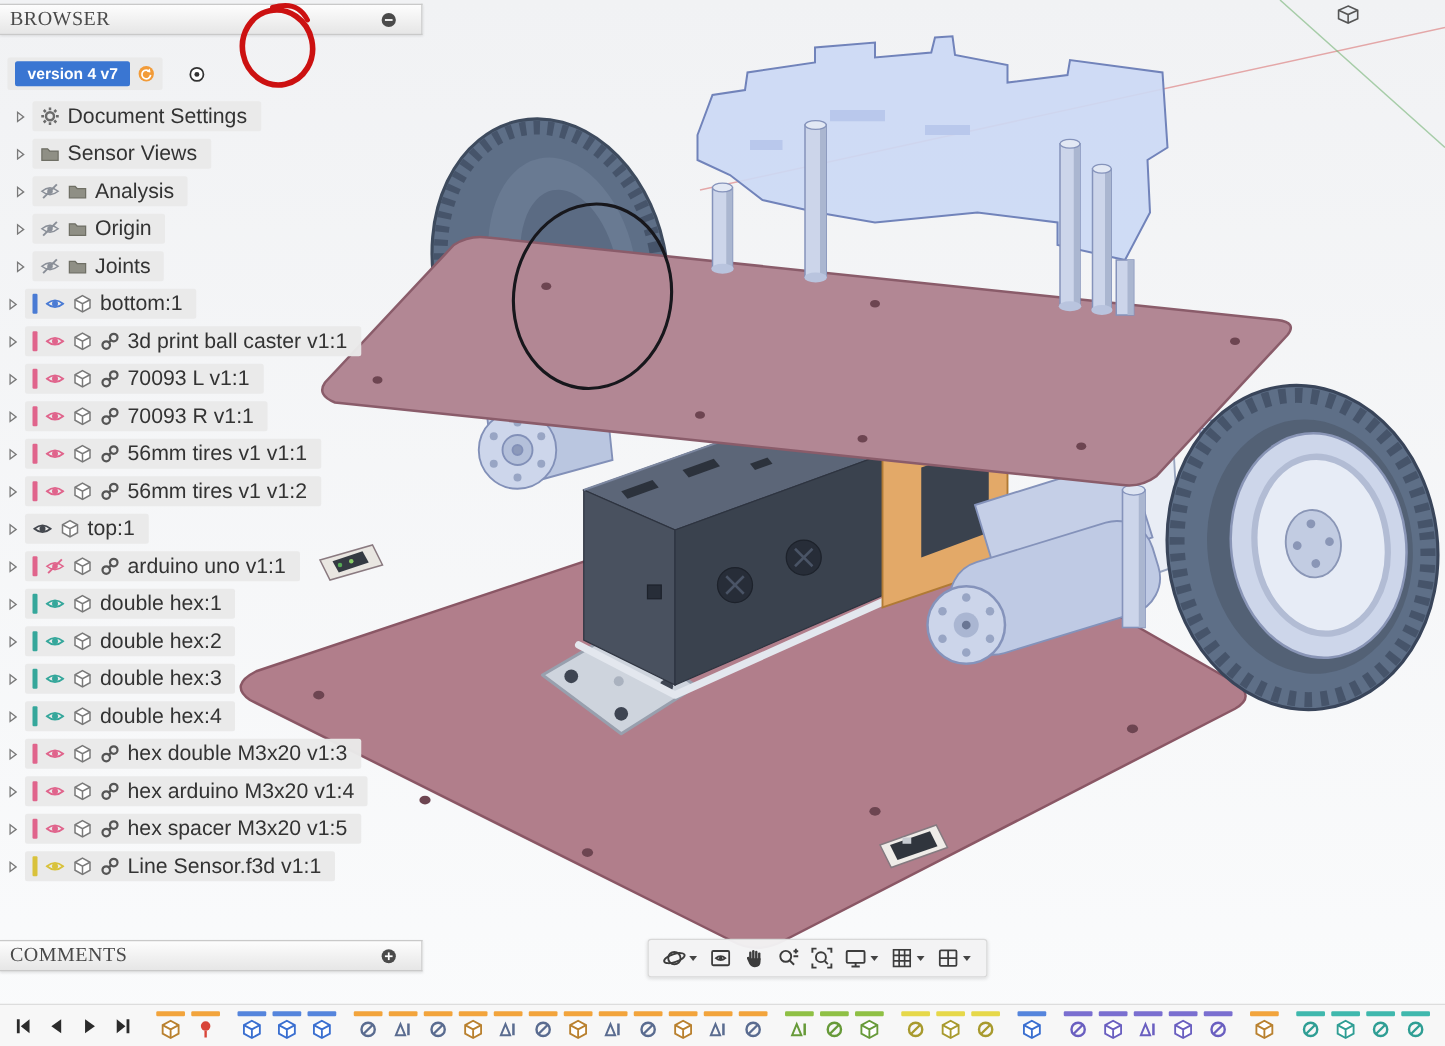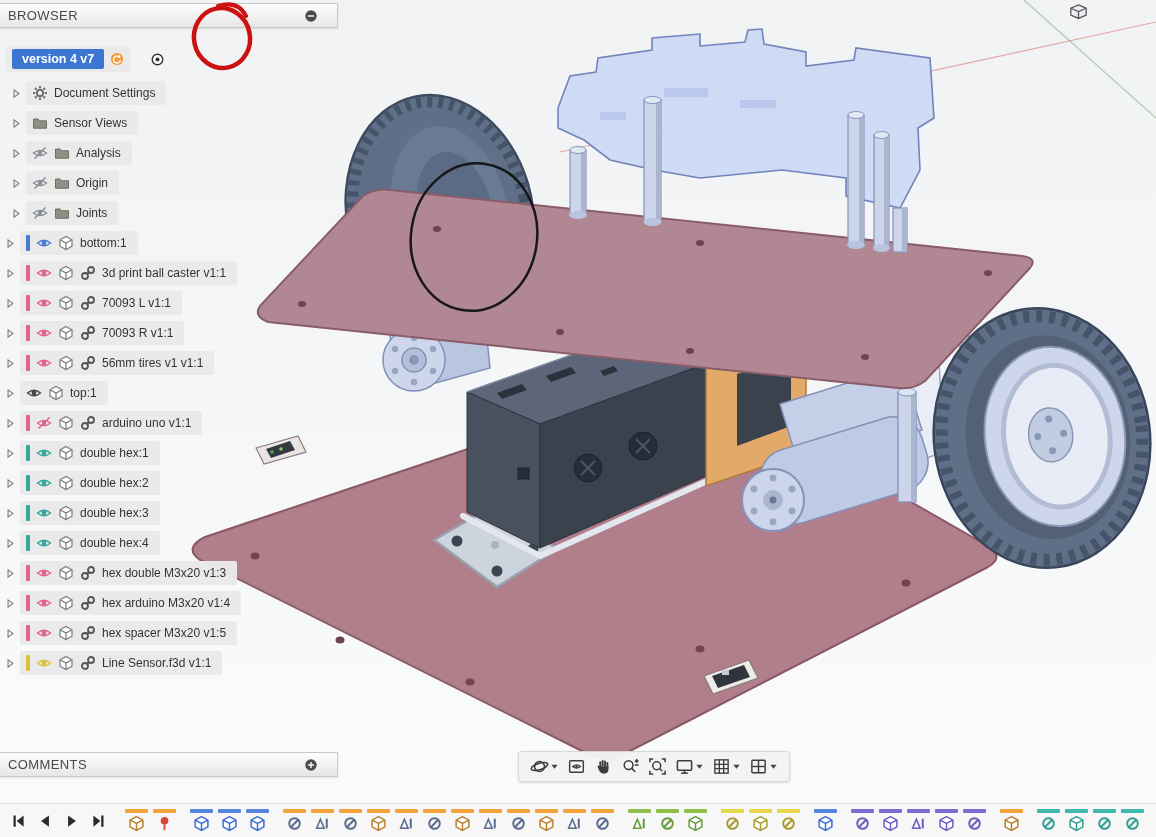--- a/index.html
+++ b/index.html
@@ -10,21 +10,21 @@
   #scene{position:absolute;left:0;top:0;z-index:1;}
   #annot{position:absolute;left:0;top:0;z-index:60;pointer-events:none;}
 
   
   .panel-hdr{position:absolute;left:0;width:338px;height:25px;
     background:linear-gradient(#fdfdfd,#e6e6e6);
     border:1px solid #c9c9c9;border-left:none;box-sizing:border-box;
     display:flex;align-items:center;z-index:15;box-shadow:0 1px 2px rgba(0,0,0,.10);}
   #browser-hdr{top:3px}
   #comments-hdr{top:752px}
-  .panel-hdr .t{font-size:13px;color:#4a4a4a;letter-spacing:.4px;margin-left:8px;flex:1;}
+  .panel-hdr .t{font-size:16px;color:#4a4a4a;letter-spacing:.4px;margin-left:8px;flex:1;font-family:Liberation Serif, serif;}
   .panel-hdr svg{width:14px;height:14px;margin-right:19px;}
 
   
   #browser-body{position:absolute;left:0;top:32px;width:344px;z-index:14;text-align:center;}
   .b-root{display:flex;align-items:center;margin:14px 0 9px 6px;height:26px;}
   .b-root .pillr{display:inline-flex;align-items:center;gap:6px;
     background:rgba(233,233,233,.97);border-radius:2px;height:26px;padding:0 6px 0 6px;}
   .root-lbl{background:#3a76d2;color:#fff;font-weight:bold;font-size:12.5px;
     padding:3px 10px;border-radius:2px;white-space:nowrap;}
   .badge{width:14px;height:14px;}
@@ -39,21 +39,21 @@
   .has-bar .cbar{display:block;}
   .eye{width:16px;height:16px;color:var(--c,#555);display:none;}
   .has-eye .eye-on{display:block;}
   .eye-slash{display:none;}
   .has-eye.eye-off .eye-slash{display:block;}
   .ic{width:16px;height:16px;display:none;}
   .kind-gear .ic-gear{display:block;}
   .kind-folder .ic-folder{display:block;}
   .kind-comp .ic-cube{display:block;}
   .linked .ic-link{display:block;}
-  .lbl{font-size:12px;color:#333;white-space:nowrap;}
+  .lbl{font-size:17px;color:#333;white-space:nowrap;}
 
   
   #navbar{position:absolute;left:518px;top:751px;height:29px;z-index:20;
     background:rgba(242,243,244,.96);border:1px solid #d8d8d8;border-radius:3px;
     display:flex;align-items:center;padding:0 8px;gap:2px;box-shadow:0 1px 3px rgba(0,0,0,.12);}
   .nv{display:flex;align-items:center;padding:2px 3px;border-radius:2px;}
   .nv .i{width:19px;height:19px;}
   .nv .caret{width:9px;height:9px;margin-left:1px;display:none;}
   .nv.has-caret .caret{display:block;}
 
@@ -618,20 +618,39 @@
 
           <svg class="ic ic-cube">
             <use href="#s-cube"></use>
           </svg>
           <svg class="ic ic-link">
             <use href="#s-link"></use>
           </svg>
           <span class="lbl">56mm tires v1 v1:1</span>
         </span>
       </div>
+      <div class="b-row kind-comp has-eye has-bar linked" style="--c: #e0648c;">
+        <svg class="arw">
+          <use href="#s-arrow"></use>
+        </svg>
+        <span class="pill">
+          <span class="cbar"></span>
+          <svg class="eye eye-on">
+            <use href="#s-eye"></use>
+          </svg>
+
+          <svg class="ic ic-cube">
+            <use href="#s-cube"></use>
+          </svg>
+          <svg class="ic ic-link">
+            <use href="#s-link"></use>
+          </svg>
+          <span class="lbl">56mm tires v1 v1:2</span>
+        </span>
+      </div>
       <div class="b-row kind-comp has-eye" style="--c: #44484f;">
         <svg class="arw">
           <use href="#s-arrow"></use>
         </svg>
         <span class="pill">
 
           <svg class="eye eye-on">
             <use href="#s-eye"></use>
           </svg>
 

